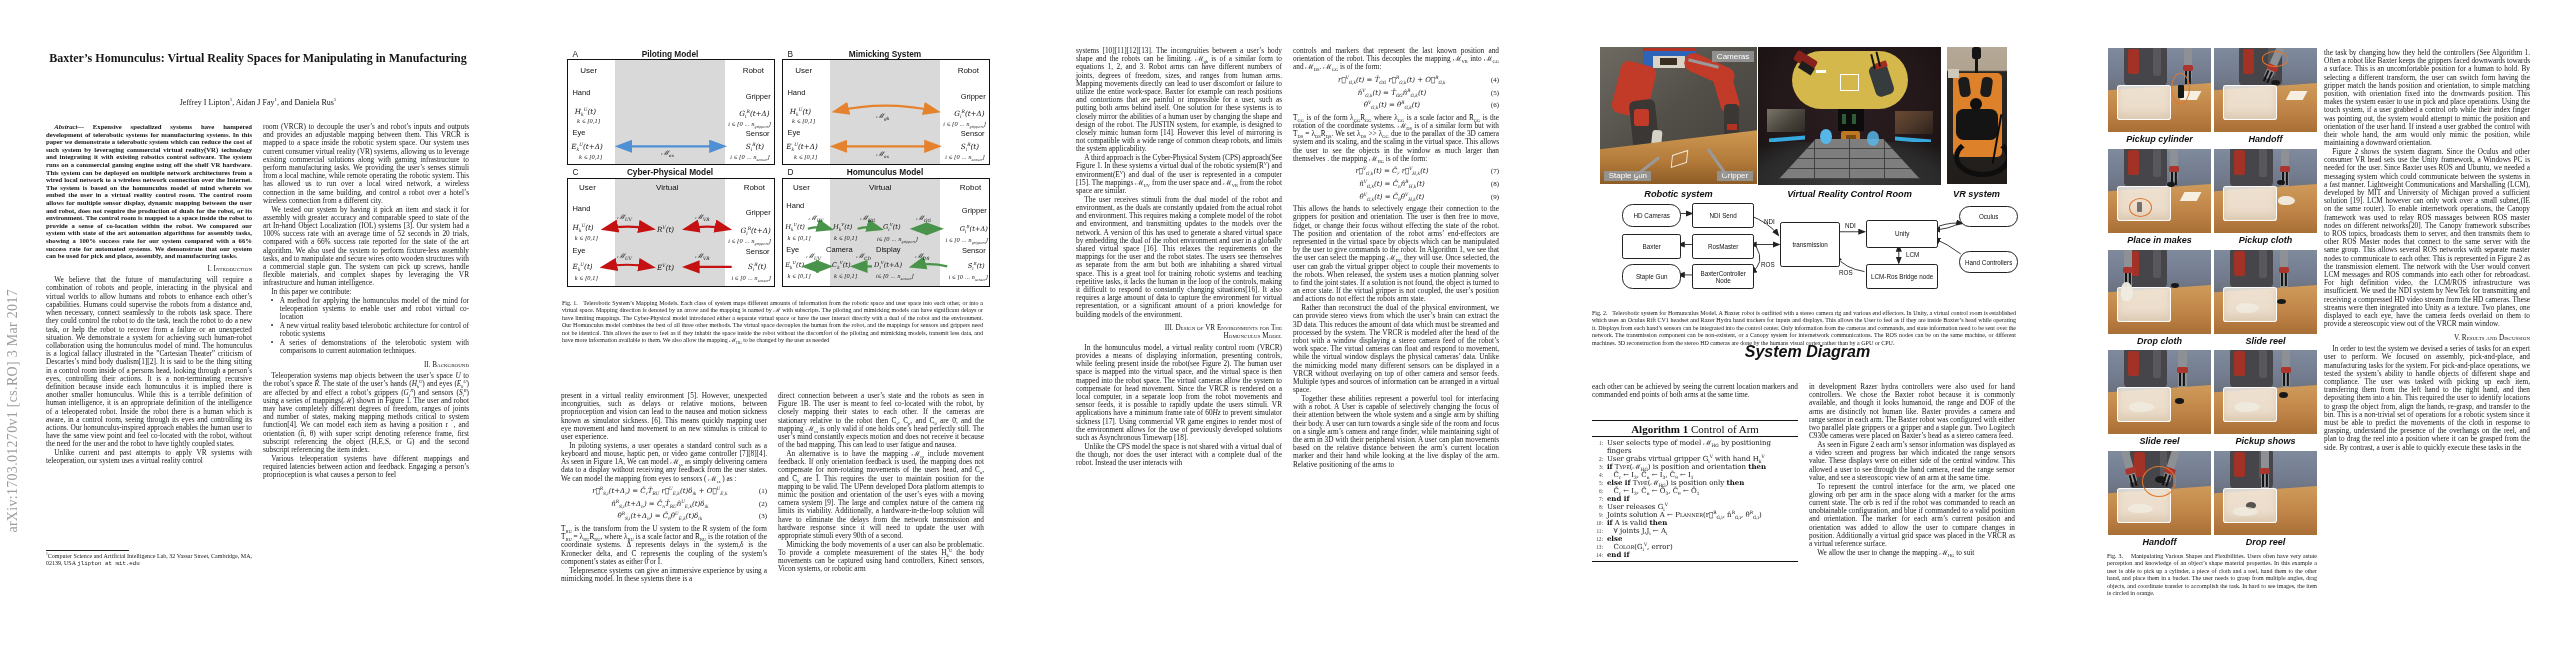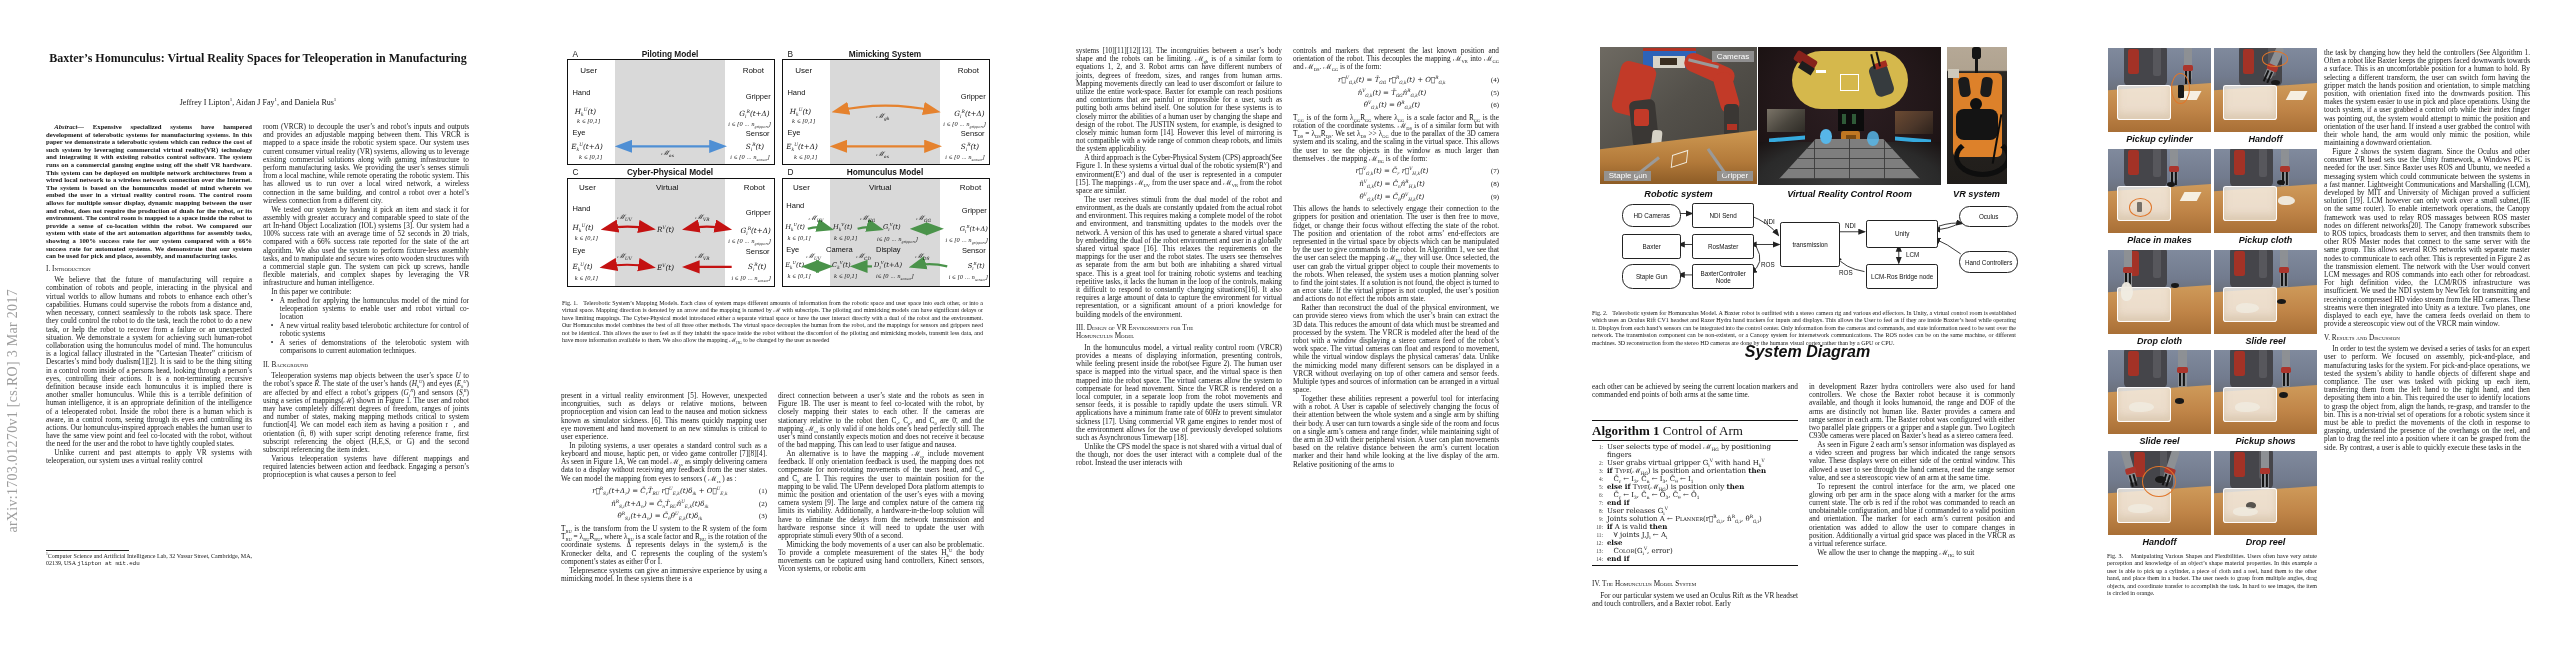--- a/index.html
+++ b/index.html
@@ -5,21 +5,21 @@
   html,body{margin:0;padding:0;}
   body{width:2576px;height:667px;background:#ffffff;position:relative;
        font-family:"Liberation Serif",serif;color:#161616;}
   .page{position:absolute;top:0;width:515px;height:667px;background:#fff;overflow:hidden;}
   #p1{left:0}#p2{left:515px}#p3{left:1030px}#p4{left:1546px}#p5{left:2061px}
 
   
   .col{position:absolute;width:206px;text-align:justify;font-size:7.3px;line-height:8.2px;}
   .col p{margin:0 0 0.6px 0;text-indent:8.3px;}
   .col p.ni{text-indent:0;}
-  .sechead{text-align:left;font-variant:small-caps;font-size:7.2px;margin:5px 0 3.3px 0;text-indent:0;line-height:8.3px;}
+  .sechead{text-align:right;font-variant:small-caps;font-size:7.2px;margin:5px 0 3.3px 0;text-indent:0;line-height:8.3px;}
   sub,sup{font-size:0.62em;line-height:0;}
   .math, .eq{font-family:"DejaVu Serif",serif;font-style:italic;}
   .eq{display:flex;align-items:center;margin:4.4px 0;font-size:7px;}
   .eq .ebody{flex:1;text-align:center;}
   .eq .enum{font-style:normal;font-family:"Liberation Serif",serif;font-size:7px;}
   .bullet{display:flex;text-indent:0;margin:0 0 0.6px 7.8px;}
   .bullet .dot{width:9px;flex:none;}
   .title{position:absolute;left:38px;top:51px;width:440px;text-align:center;font-weight:bold;font-size:12px;line-height:15.3px;}
   .authors{position:absolute;left:38px;top:98px;width:440px;text-align:center;font-size:8px;}
   .abstract{font-weight:bold;font-size:6.7px;line-height:7.6px;text-indent:8.3px;}
@@ -52,21 +52,21 @@
   .nd{position:absolute;border:0.8px solid #222;background:#fff;font-family:"Liberation Sans",sans-serif;
       font-size:6.3px;display:flex;align-items:center;justify-content:center;text-align:center;
       border-radius:2.2px;padding:0.6px 1.7px;color:#111;line-height:7px;}
   .stadium{border-radius:10.6px;}
   .eglab{position:absolute;font-family:"Liberation Sans",sans-serif;font-size:6.3px;color:#111;}
 
   
   .algo{position:absolute;left:46px;top:420px;width:206px;font-size:7px;color:#111;}
   .algo .rA{border-top:1px solid #111;margin-bottom:0.6px;}
   .algo .rB{border-top:0.5px solid #111;}
-  .algo .hdr{padding:1.1px 0 1.7px 0;font-size:13px;}
+  .algo .hdr{padding:1.1px 0 1.7px 0;font-size:11px;text-align:center;}
   .aline{display:flex;line-height:8px;}
   .aline .n{width:11px;flex:none;text-align:right;padding-right:3.9px;font-size:5.3px;color:#444;}
   .aline .t{flex:1;font-family:"DejaVu Serif",serif;}
 
   
   .f3{position:absolute;width:103px;height:84px;overflow:hidden;
       background:linear-gradient(180deg,#808a9d 0%,#727b8e 34%,#6a6f79 52%,#63656b 60%);}
   .f3 .torso{position:absolute;left:15.6px;top:-3.3px;width:43px;height:41px;background:#45454a;border-radius:5px;}
   .f3 .torso:before{content:"";position:absolute;left:4.4px;top:4.4px;width:11px;height:24.5px;background:#a33226;border-radius:2.2px;}
   .f3 .torso:after{content:"";position:absolute;right:5.6px;top:2.2px;width:7.8px;height:29px;background:#57575c;border-radius:2.2px;}
@@ -86,21 +86,21 @@
          font-style:italic;font-weight:600;font-size:9px;color:#101010;}
 
   
   .abs{position:absolute;}
 </style>
 </head>
 <body>
 
 <div class="page" id="p1">
   <div class="arxiv">arXiv:1703.01270v1  [cs.RO]  3 Mar 2017</div>
-  <div class="title">Baxter’s Homunculus: Virtual Reality Spaces for Teleoperation in Manufacturing</div>
+  <div class="title">Baxter’s Homunculus: Virtual Reality Spaces for Manipulating in Manufacturing</div>
   <div class="authors">Jeffrey I Lipton<sup>1</sup>, Aidan J Fay<sup>1</sup>, and Daniela Rus<sup>1</sup></div>
 
   <div class="col" style="left:46px;top:123px;">
     <p class="abstract"><i>Abstract</i>— Expensive specialized systems have hampered development of telerobotic systems for manufacturing systems. In this paper we demonstrate a telerobotic system which can reduce the cost of such system by leveraging commercial virtual reality(VR) technology and integrating it with existing robotics control software. The system runs on a commercial gaming engine using off the shelf VR hardware. This system can be deployed on multiple network architectures from a wired local network to a wireless network connection over the Internet. The system is based on the homunculus model of mind wherein we embed the user in a virtual reality control room. The control room allows for multiple sensor display, dynamic mapping between the user and robot, does not require the production of duals for the robot, or its environment. The control room is mapped to a space inside the robot to provide a sense of co-location within the robot. We compared our system with state of the art automation algorithms for assembly tasks, showing a 100% success rate for our system compared with a 66% success rate for automated systems. We demonstrate that our system can be used for pick and place, assembly, and manufacturing tasks.</p>
     <div class="sechead">I. Introduction</div>
     <p>We believe that the future of manufacturing will require a combination of robots and people, interacting in the physical and virtual worlds to allow humans and robots to enhance each other’s capabilities. Humans could supervise the robots from a distance and, when necessary, connect seamlessly to the robots task space. There they could control the robot to do the task, teach the robot to do a new task, or help the robot to recover from a failure or an unexpected situation. We demonstrate a system for achieving such human-robot collaboration using the homunculus model of mind. The homunculus is a logical fallacy illustrated in the ”Cartesian Theater” criticism of Descartes’s mind body dualism[1][2]. It is said to be the thing sitting in a control room inside of a persons head, looking through a person’s eyes, controlling their actions. It is a non-terminating recursive definition because inside each homunculus it is implied there is another smaller homunculus. While this is a terrible definition of human intelligence, it is an appropriate definition of the intelligence of a teleoperated robot. Inside the robot there is a human which is aware, in a control room, seeing through its eyes and controlling its actions. Our homunculus-inspired approach enables the human user to have the same view point and feel co-located with the robot, without the need for the user and the robot to have tightly coupled states.</p>
     <p>Unlike current and past attempts to apply VR systems with teleoperation, our system uses a virtual reality control</p>
   </div>
   <div class="footnote">
     <div class="fnrule"></div>
@@ -547,24 +547,20 @@
           <span class="t">&nbsp;&nbsp;&nbsp;<span class="sc">Color</span>(G<sub>i</sub><sup>V</sup>, error)</span>
         </div>
       <div class="aline">
           <span class="n">14:</span>
           <span class="t"><b>end if</b></span>
         </div>
     </div>
     <div class="rA"></div>
   </div>
 
-  <div class="col" style="left:46px;top:575px;">
-    <div class="sechead">IV. The Homunculus Model System</div>
-    <p>For our particular system we used an Oculus Rift as the VR headset and touch controllers, and a Baxter robot. Early</p>
-  </div>
 
   <div class="col" style="left:263px;top:383px;">
     <p class="ni">in development Razer hydra controllers were also used for hand controllers. We chose the Baxter robot because it is commonly available, and though it looks humanoid, the range and DOF of the arms are distinctly not human like. Baxter provides a camera and range sensor in each arm. The Baxter robot was configured with either two parallel plate grippers or a gripper and a staple gun. Two Logitech C930e cameras were placed on Baxter’s head as a stereo camera feed.</p>
     <p>As seen in Figure 2 each arm’s sensor information was displayed as a video screen and progress bar which indicated the range sensors value. These displays were on either side of the central window. This allowed a user to see through the hand camera, read the range sensor value, and see a stereoscopic view of an arm at the same time.</p>
     <p>To represent the control interface for the arm, we placed one glowing orb per arm in the space along with a marker for the arms current state. The orb is red if the robot was commanded to reach an unobtainable configuration, and blue if commanded to a valid position and orientation. The marker for each arm’s current position and orientation was added to allow the user to compare changes in position. Additionally a virtual grid space was placed in the VRCR as a virtual reference surface.</p>
     <p>We allow the user to change the mapping ℳ<sub>HG</sub> to suit</p>
   </div>
 </div>
 
 <div class="page" id="p5">

